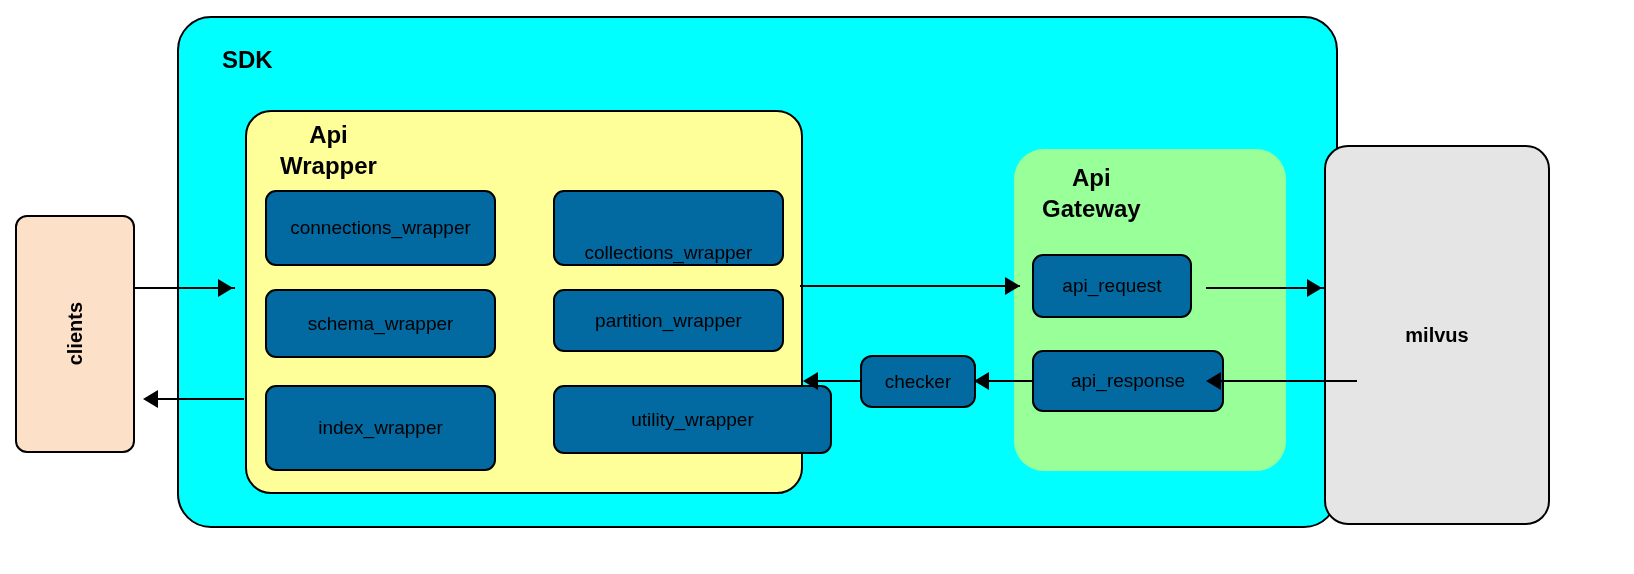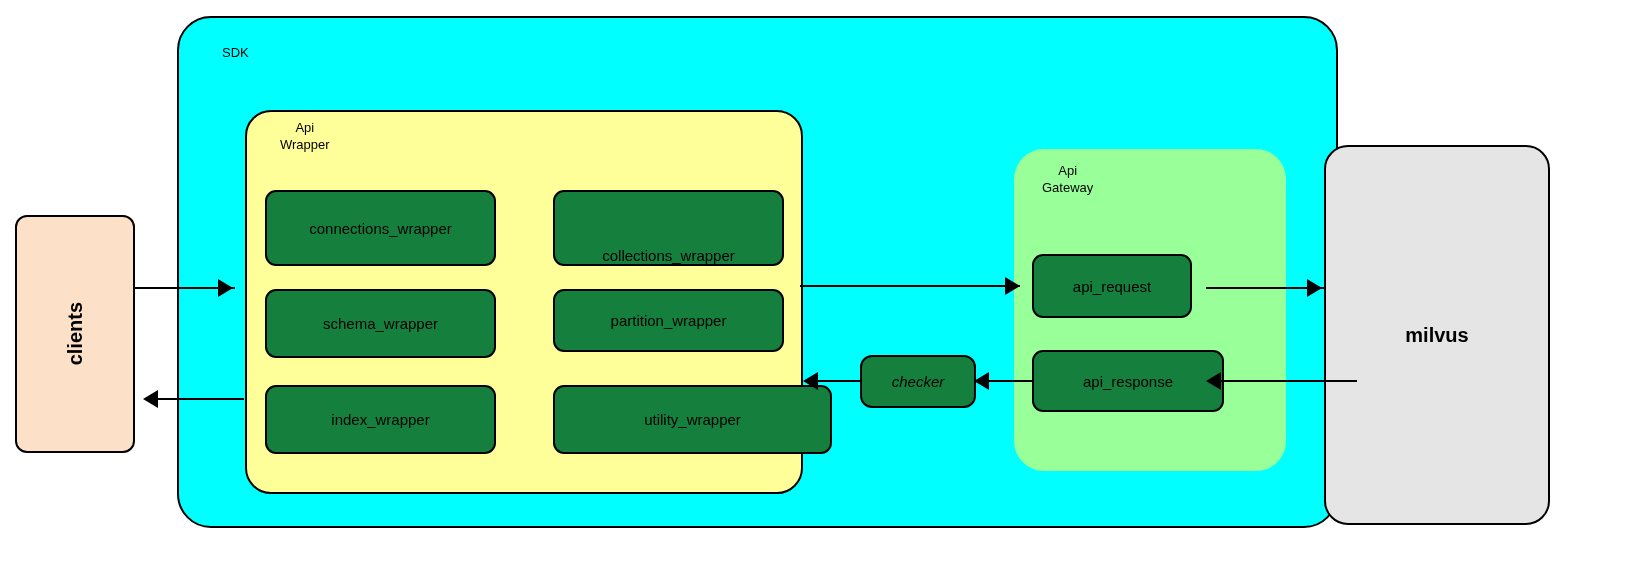--- a/index.html
+++ b/index.html
@@ -56,50 +56,50 @@
     top: 147px;
     width: 272px;
     height: 322px;
     background: #99ff99;
     border: none;
     border-radius: 30px;
   }
 
   .container-label {
     position: absolute;
-    font-weight: normal;
-    font-size: 13px;
+    font-weight: bold;
+    font-size: 24px;
     line-height: 1.28;
     color: #000000;
     white-space: pre-line;
     text-align: center;
   }
   #sdk-label { left: 43px; top: 27px; }
   #api-wrapper-label { left: 33px; top: 8px; }
   #api-gateway-label { left: 28px; top: 14px; }
 
   
   .leaf {
-    background: #15803d;
+    background: #0369a1;
     border-radius: 11px;
-    font-size: 15px;
+    font-size: 19px;
     font-weight: normal;
   }
 
   #connections-wrapper { left: 265px; top: 190px;  width: 231px; height: 76px; }
   #collections-wrapper { left: 553px; top: 190px;  width: 231px; height: 76px; align-items: flex-end; }
   #schema-wrapper      { left: 265px; top: 289px;  width: 231px; height: 69px; }
   #partition-wrapper   { left: 553px; top: 289px;  width: 231px; height: 63px; }
-  #index-wrapper       { left: 265px; top: 385px;  width: 231px; height: 69px; }
+  #index-wrapper       { left: 265px; top: 385px;  width: 231px; height: 86px; }
   #utility-wrapper     { left: 553px; top: 385px;  width: 279px; height: 69px; }
 
   #api-request-box  { left: 1032px; top: 254px; width: 160px; height: 64px; }
   #api-response-box { left: 1032px; top: 350px; width: 192px; height: 62px; }
 
-  #checker-box { left: 860px; top: 355px; width: 116px; height: 53px; border-radius: 12px; font-style: italic; }
+  #checker-box { left: 860px; top: 355px; width: 116px; height: 53px; border-radius: 12px; }
 
   #clients-box {
     left: 15px; top: 215px; width: 120px; height: 238px;
     background: #fce0c8;
     border-radius: 12px;
     font-weight: bold;
     font-size: 20px;
   }
   #clients-box .vtext {
     writing-mode: vertical-rl;

